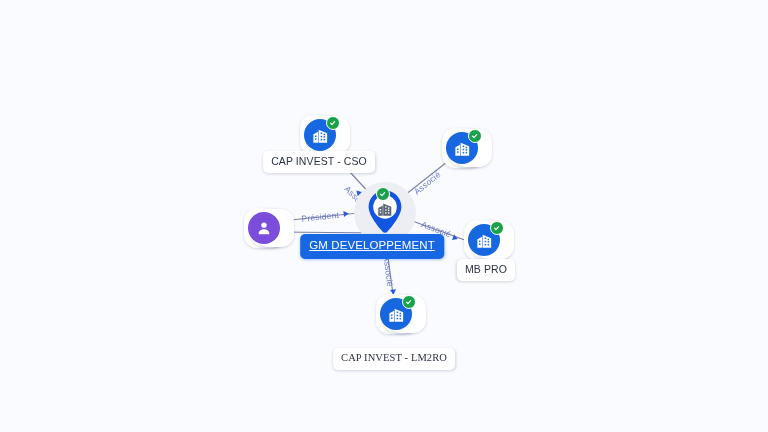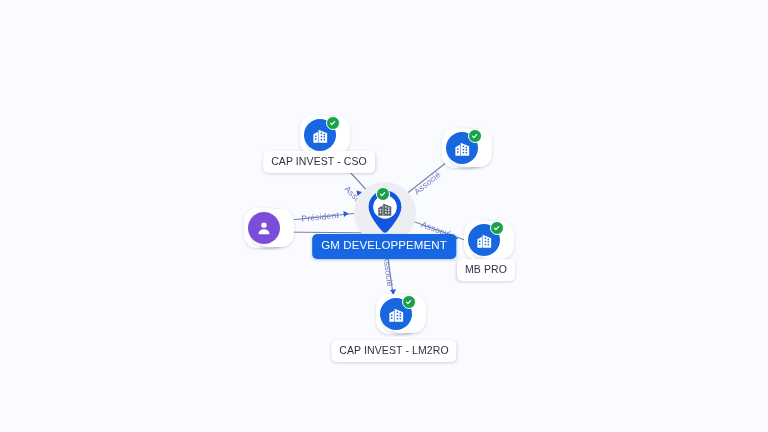--- a/index.html
+++ b/index.html
@@ -260,21 +260,21 @@
         <rect x="12.2" y="16.3" width="1.9" height="1.9" fill="#1667e0"></rect>
         <rect x="15.9" y="16.3" width="1.9" height="1.9" fill="#1667e0"></rect>
       </svg>
     </div>
     <div class="badge">
       <svg width="8" height="8" viewBox="0 0 12 12">
         <path d="M2.3 6.2l2.1 2.2 4-4.6" stroke="#ffffff" stroke-width="1.8" fill="none" stroke-linecap="round" stroke-linejoin="round"></path>
       </svg>
     </div>
   </div>
-  <div class="label" style="left:394px; top:340px;">CAP INVEST - LM2RO</div>
+  <div class="label" style="left:394px; top:348px;font-family:Liberation Serif, serif;">CAP INVEST - LM2RO</div>
 
   <div class="node" style="left:264px; top:228px;">
     <div class="stack s1"></div>
     <div class="stack s2"></div>
     <div class="stack s3"></div>
     <div class="disc person">
       <svg width="18" height="18" viewBox="0 0 24 24">
         <circle cx="12" cy="8.2" r="3.6" fill="#ffffff"></circle>
         <path d="M4.8 20.2c0-4.1 3.3-6.4 7.2-6.4s7.2 2.3 7.2 6.4z" fill="#ffffff"></path>
       </svg>
@@ -303,15 +303,15 @@
           <rect x="15.9" y="16.3" width="1.9" height="1.9" fill="#ffffff"></rect>
         </svg>
       </span>
       <span class="badge">
         <svg width="8" height="8" viewBox="0 0 12 12">
           <path d="M2.3 6.2l2.1 2.2 4-4.6" stroke="#ffffff" stroke-width="1.8" fill="none" stroke-linecap="round" stroke-linejoin="round"></path>
         </svg>
       </span>
     </div>
   </div>
-  <div class="label primary" style="left:384px; top:234px;">GM DEVELOPPEMENT</div>
+  <div class="label primary" style="left:372px; top:234px;text-decoration:underline;">GM DEVELOPPEMENT</div>
 
 </div>
 
 </body></html>

